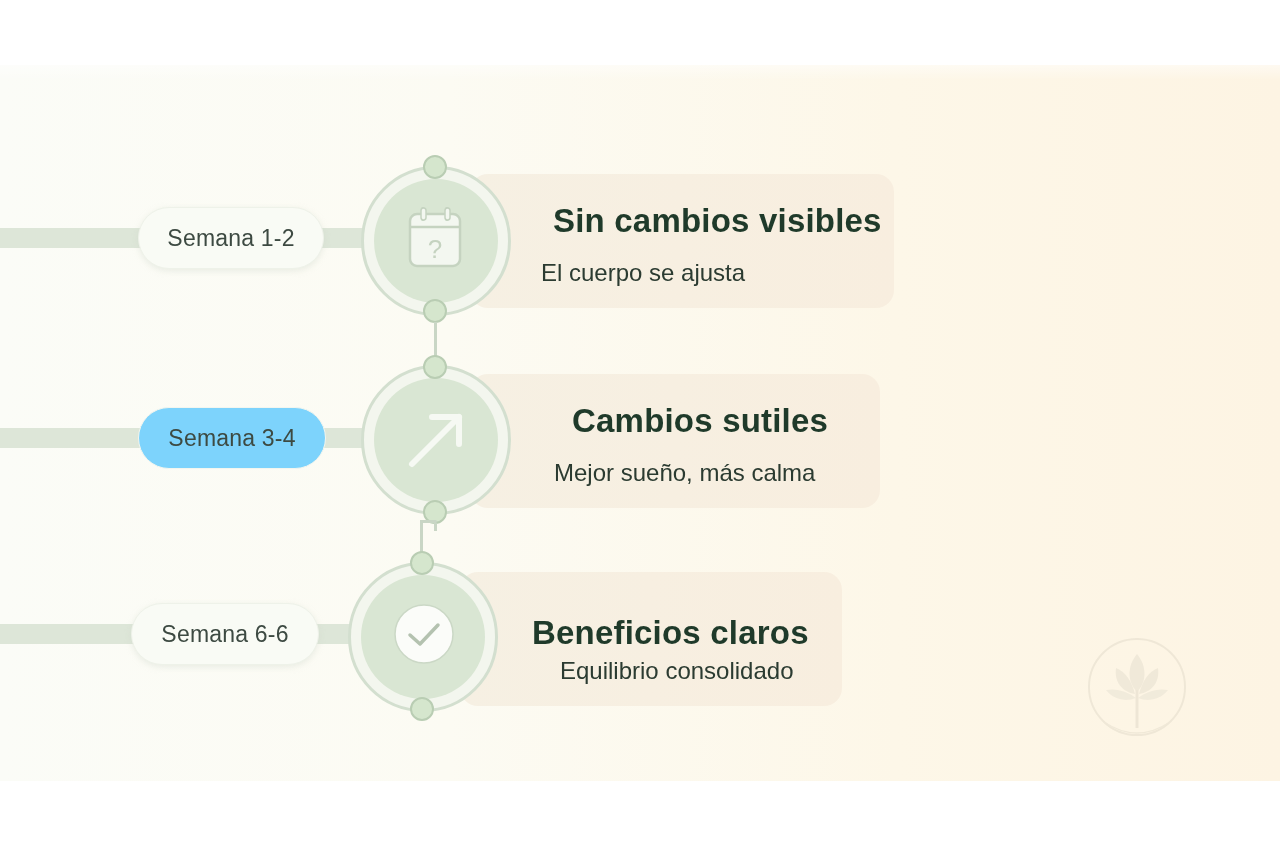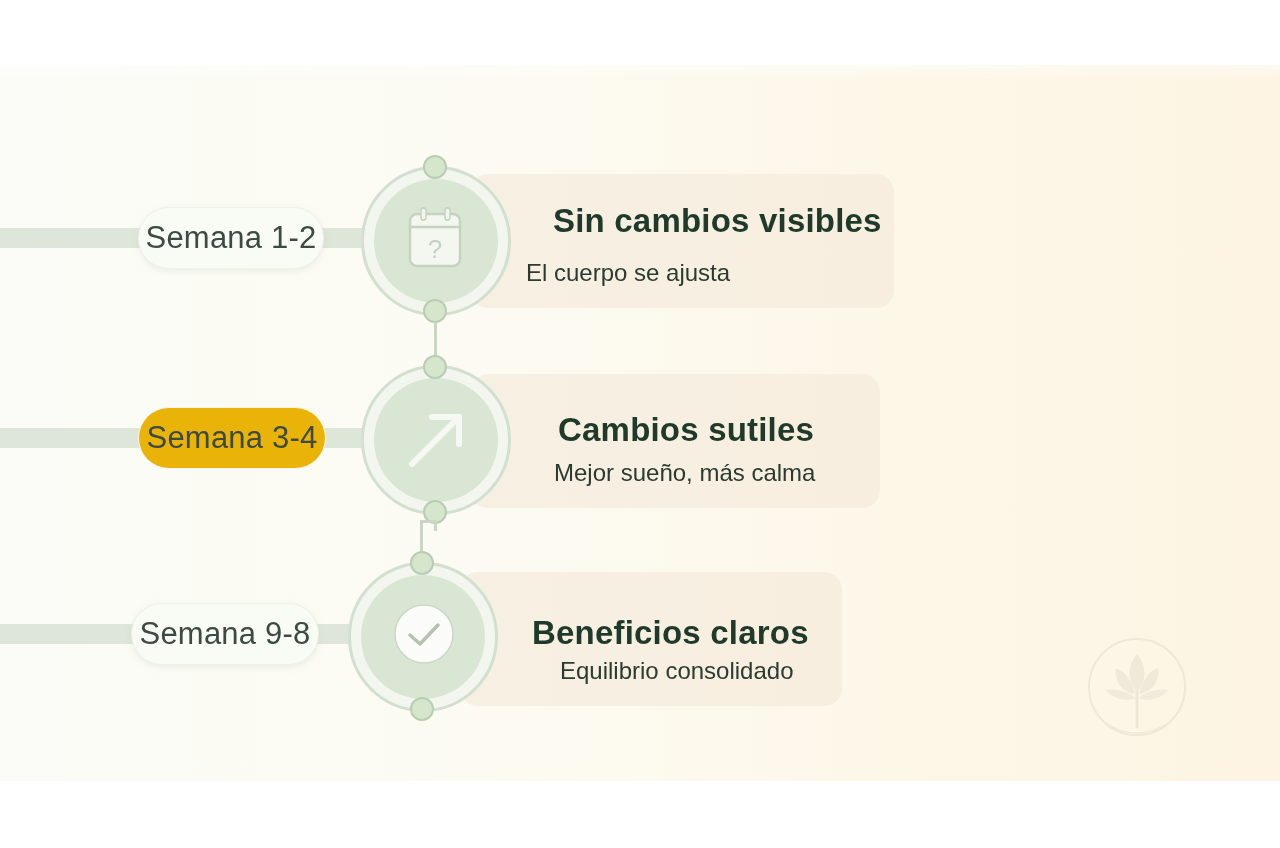--- a/index.html
+++ b/index.html
@@ -16,21 +16,21 @@
   }
 
   .hline {
     position: absolute; left: 0; height: 20px; background: #dde6d8;
   }
   .pill {
     position: absolute; height: 62px; border-radius: 31px;
     background: #f9fbf5; border: 1px solid #eef2e9;
     box-shadow: 0 2px 6px rgba(200,210,195,0.35);
     display: flex; align-items: center; justify-content: center;
-    color: #3d4a42; font-size: 31px; letter-spacing: 0.2px;
+    color: #3d4a42; font-size: 23px; letter-spacing: 0.2px;
   }
   .card {
     position: absolute; height: 134px; border-radius: 18px;
     background: #f8efe0;
     background: linear-gradient(90deg, #f6f0e3 0%, #f8eedf 100%);
   }
   .card-title {
     position: absolute; font-size: 33px; font-weight: bold; color: #1f3a2a;
     white-space: nowrap; letter-spacing: 0.2px;
   }
@@ -57,21 +57,21 @@
 </head>
 <body>
 
 <div class="band"></div>
 <div class="band-fade-top"></div>
 
 <div>
   <div class="hline" style="top:228px; width:370px;"></div>
   <div class="card" style="left:470px; top:174px; width:424px;"></div>
   <div class="card-title" style="left:541px; top:202px;margin-left:12px;">Sin cambios visibles</div>
-  <div class="card-sub" style="left:526px; top:259px;">El cuerpo se ajusta</div>
+  <div class="card-sub" style="left:541px; top:259px;">El cuerpo se ajusta</div>
 
   <div class="pill" style="left:138px; top:207px; width:186px;">Semana 1-2</div>
 
   <div class="node" style="left:361px; top:166px;">
     <div class="node-inner"></div>
   </div>
   <div class="icon-wrap" style="left:404px; top:204px; width:62px; height:66px;">
     <svg width="58" height="64" viewBox="0 0 58 64">
       <rect x="4" y="9" width="50" height="52" rx="7" fill="#f3f7f0" stroke="#c5d3c0" stroke-width="2.5"></rect>
       <line x1="4" y1="22" x2="54" y2="22" stroke="#c5d3c0" stroke-width="2.5"></line>
@@ -84,24 +84,24 @@
   </div>
   <div class="knob" style="left:423px; top:155px;"></div>
   <div class="knob" style="left:423px; top:299px;"></div>
 </div>
 
 <div class="vconn" style="left:434px; top:322px; width:3px; height:34px;"></div>
 
 <div>
   <div class="hline" style="top:428px; width:370px;"></div>
   <div class="card" style="left:470px; top:374px; width:410px;"></div>
-  <div class="card-title" style="left:558px; top:402px;margin-top:9px;">Cambios sutiles</div>
+  <div class="card-title" style="left:572px; top:402px;">Cambios sutiles</div>
   <div class="card-sub" style="left:554px; top:459px;text-align:center;">Mejor sueño, más calma</div>
 
-  <div class="pill" style="left:138px; top:407px; width:188px; box-shadow:none; border-color:#f3f6ef; background:#eab308;">Semana 3-4</div>
+  <div class="pill" style="left:138px; top:407px; width:188px; box-shadow:none; border-color:#f3f6ef; background:#7dd3fc;">Semana 3-4</div>
 
   <div class="node" style="left:361px; top:365px;">
     <div class="node-inner"></div>
   </div>
   <div class="icon-wrap" style="left:404px; top:408px; width:64px; height:64px;">
     <svg width="64" height="64" viewBox="0 0 64 64">
       <line x1="8" y1="56" x2="55" y2="9" stroke="#f6f9f3" stroke-width="6" stroke-linecap="round"></line>
       <polyline points="28,9 55,9 55,36" fill="none" stroke="#f6f9f3" stroke-width="6" stroke-linecap="round" stroke-linejoin="round"></polyline>
     </svg>
   </div>
@@ -112,21 +112,21 @@
 <div class="vconn" style="left:434px; top:523px; width:3px; height:8px;"></div>
 <div class="vconn" style="left:420px; top:520px; width:17px; height:3px; border-radius:2px;"></div>
 <div class="vconn" style="left:420px; top:520px; width:3px; height:34px;"></div>
 
 <div>
   <div class="hline" style="top:624px; width:360px;"></div>
   <div class="card" style="left:460px; top:572px; width:382px;"></div>
   <div class="card-title" style="left:532px; top:614px;">Beneficios claros</div>
   <div class="card-sub" style="left:560px; top:657px;">Equilibrio consolidado</div>
 
-  <div class="pill" style="left:131px; top:603px; width:188px;">Semana 9-8</div>
+  <div class="pill" style="left:131px; top:603px; width:188px;">Semana 6-6</div>
 
   <div class="node" style="left:348px; top:562px;">
     <div class="node-inner"></div>
   </div>
   <div class="icon-wrap" style="left:393px; top:603px; width:62px; height:62px;">
     <svg width="62" height="62" viewBox="0 0 62 62">
       <circle cx="31" cy="31" r="29" fill="#fbfcf9" stroke="#cbd8c6" stroke-width="1.5"></circle>
       <polyline points="17,32 27,41 45,22" fill="none" stroke="#b4c2b0" stroke-width="3.5" stroke-linecap="round" stroke-linejoin="round"></polyline>
     </svg>
   </div>

